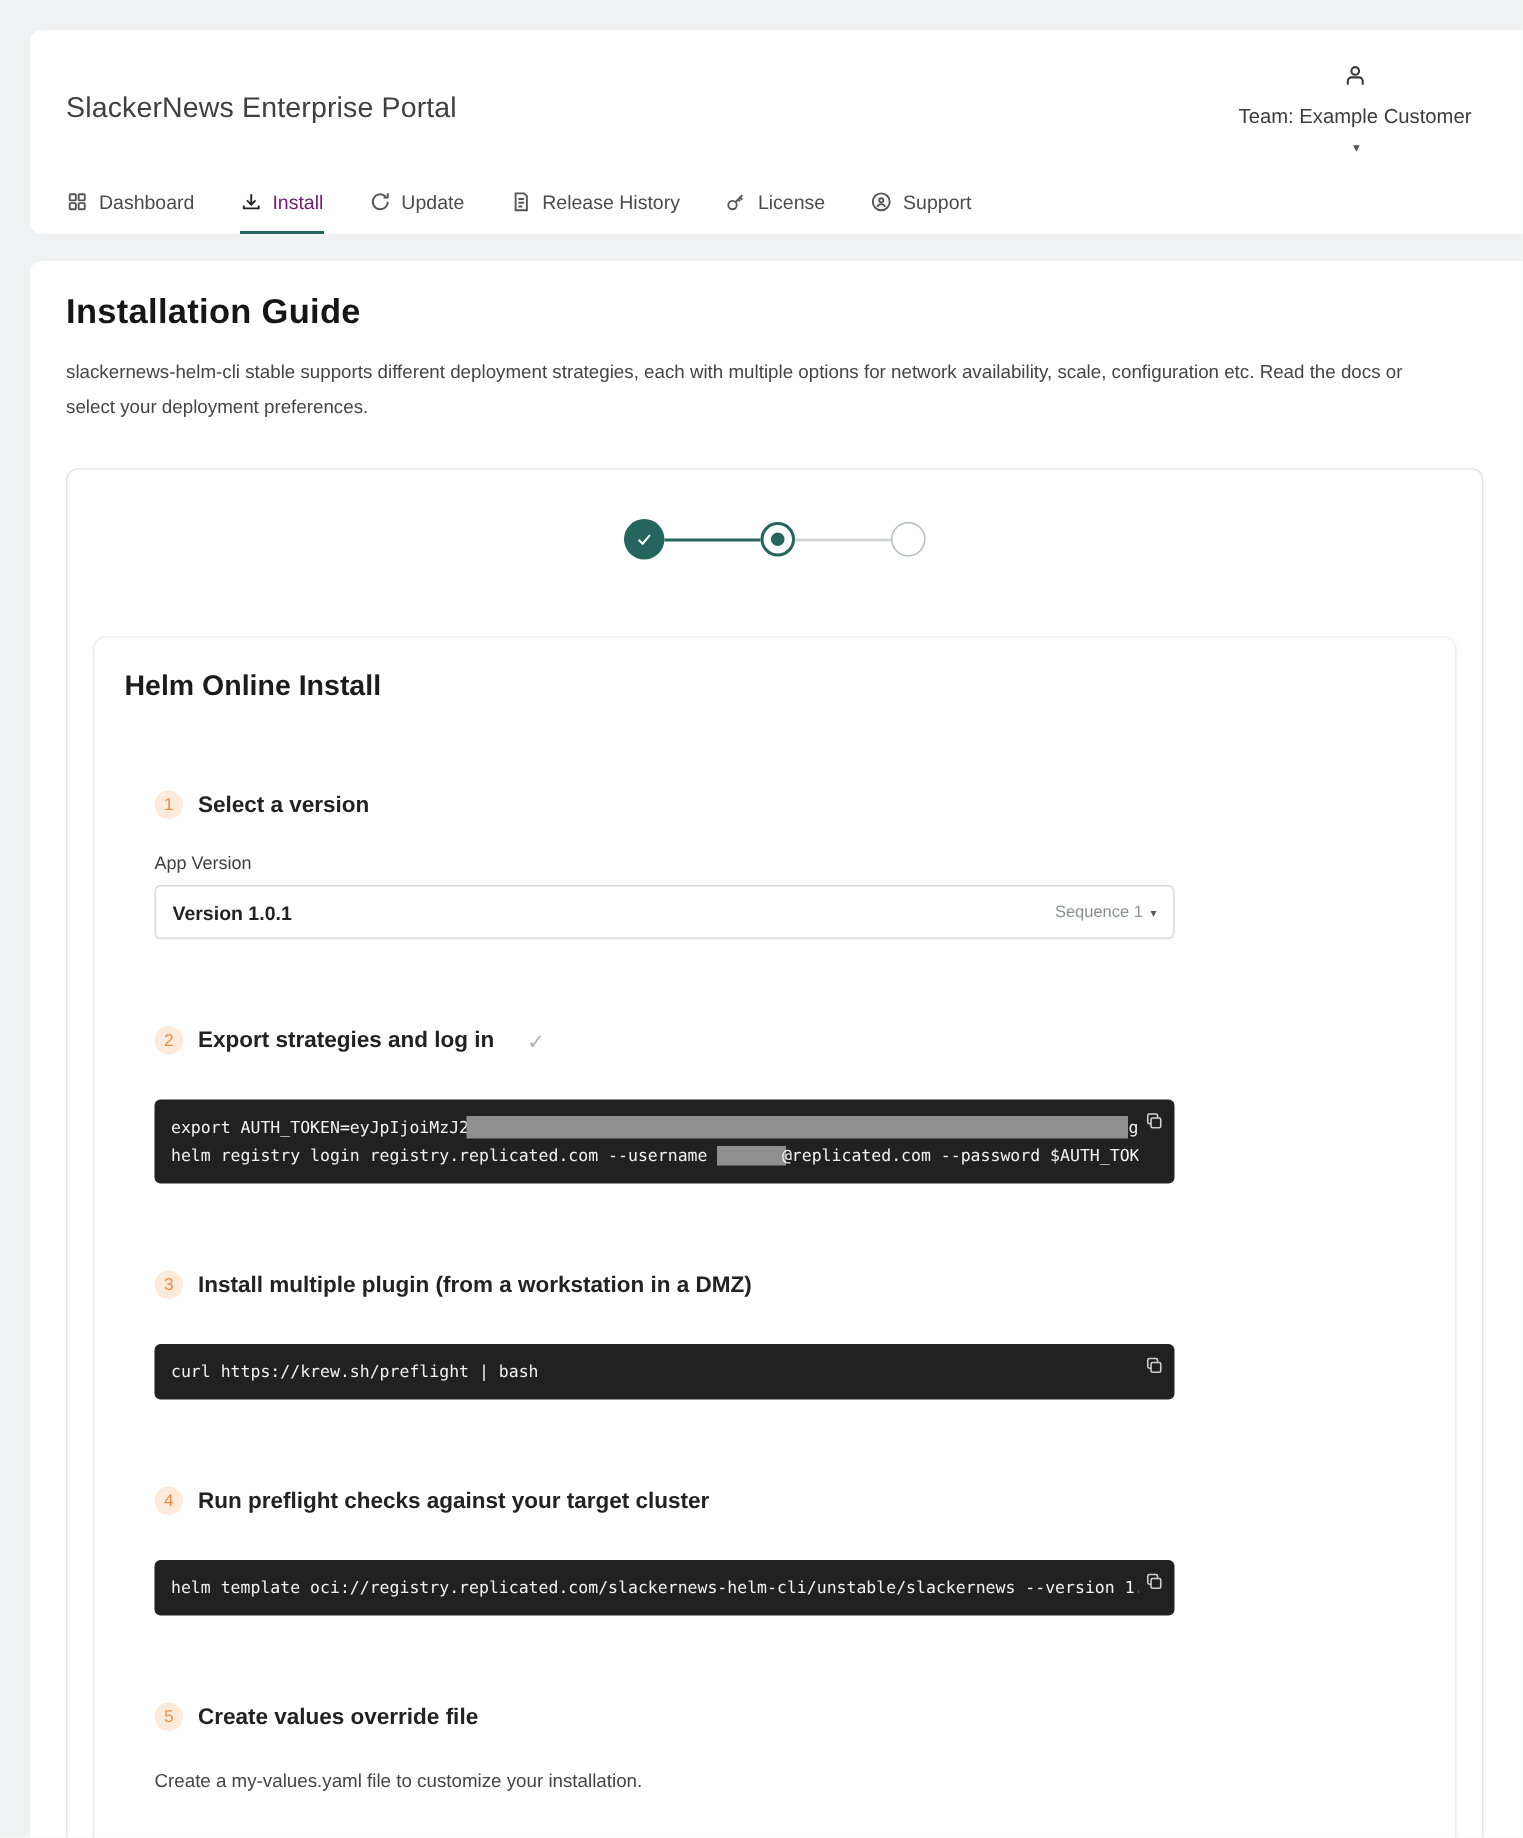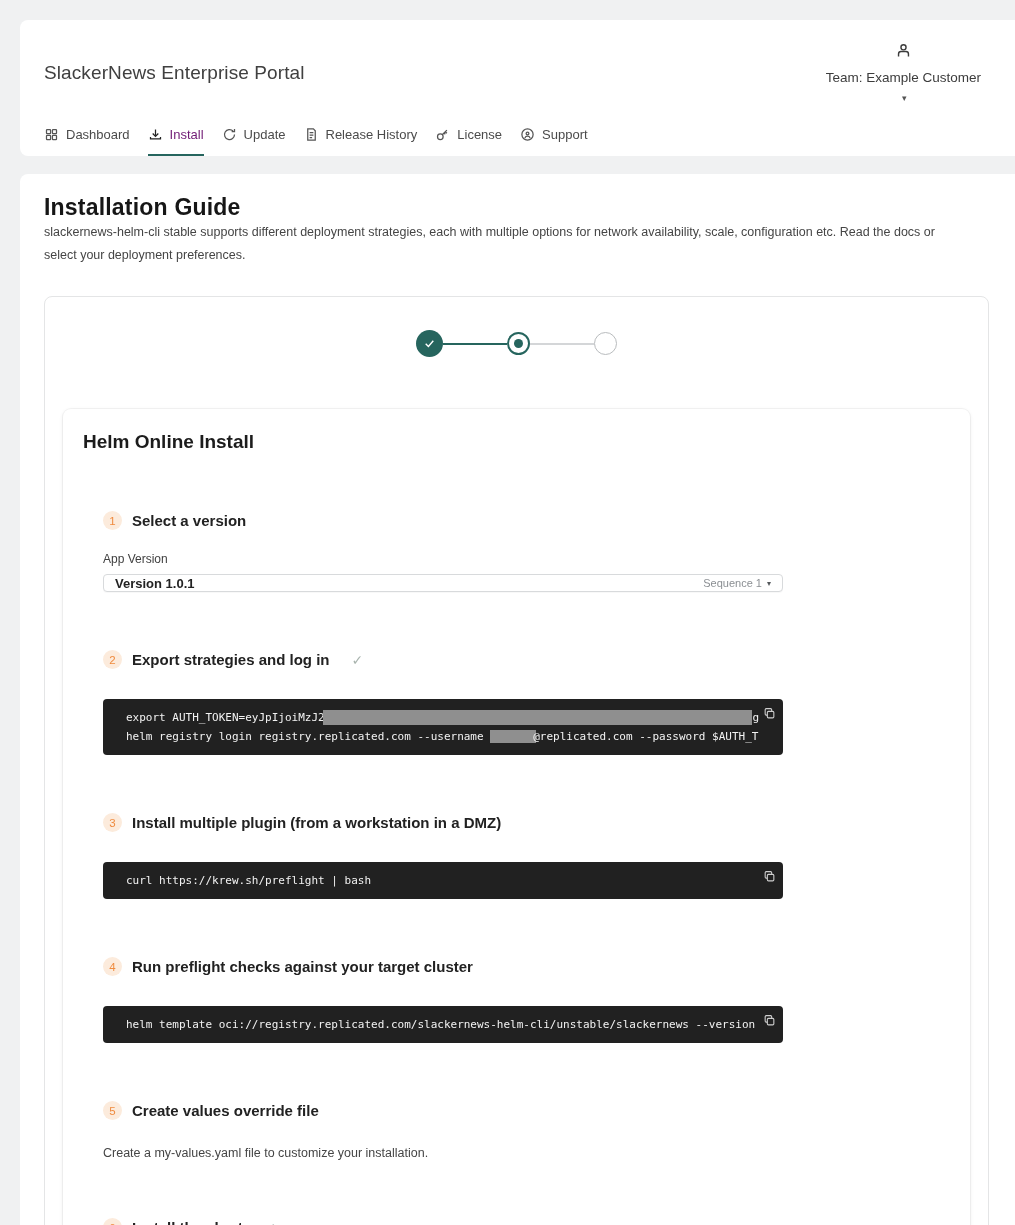--- a/index.html
+++ b/index.html
@@ -16,37 +16,37 @@
     margin:20px 0 0 20px;
     width:995px;
     border-radius:8px 0 0 8px;
     padding:22px 24px 0 24px;
   }
   .header-top { display:flex; justify-content:space-between; align-items:center; }
   .app-title { font-size:19px; font-weight:normal; color:#404040; letter-spacing:.1px; }
   .team-picker { display:flex; align-items:center; gap:8px; color:#3c3c3c; font-size:13.5px; cursor:pointer; margin-right:10px;flex-direction:column; }
   .team-picker .caret { font-size:9px; color:#555; margin-left:2px; }
 
-  .nav { display:flex; gap:18px; margin-top:24px; }
+  .nav { display:flex; gap:30px; margin-top:24px; }
   .nav-tab { display:flex; align-items:center; gap:7px; font-size:13px; color:#4b4b4b;
     padding-bottom:12px; border-bottom:2px solid transparent; cursor:pointer; }
   .nav-tab svg { display:block; stroke:#555; }
   .nav-tab.active { color:#701a75; border-bottom-color:#26655e; }
   .nav-tab.active svg { stroke:#222; }
 
   
   .main-card {
     margin:18px 0 0 20px;
     width:995px;
     border-radius:8px 0 0 0;
     padding:20px 24px 40px 24px;
     min-height:1100px;
   }
   .page-title { font-size:23px; font-weight:bold; color:#161616; letter-spacing:.2px; }
-  .page-desc { font-size:12.5px; line-height:1.8; color:#454545; max-width:910px; }
+  .page-desc { margin-top:16px; font-size:12.5px; line-height:1.8; color:#454545; max-width:910px; }
 
   
   .wizard-box {
     margin-top:30px;
     border:1px solid #e4e5e6;
     border-radius:8px;
     width:945px;
     padding:33px 0 30px 0;
     min-height:940px;
   }
@@ -79,34 +79,34 @@
     width:19px; height:19px; border-radius:50%; flex:none;
     background:#fcebdc; color:#ef8b3f; font-size:11.5px;
     display:flex; align-items:center; justify-content:center;
   }
   .step-title { font-size:15px; font-weight:bold; color:#222; }
   .done-check { color:#a9b4ae; font-size:14px; margin-left:12px; }
 
   .field-label { font-size:12px; color:#404040; margin:22px 0 8px 0; }
   .select-box {
     display:flex; align-items:center; justify-content:space-between;
-    border:1px solid #d8dadc; border-radius:4px; height:18px;
+    border:1px solid #d8dadc; border-radius:4px; height:36px;
     padding:0 11px; background:#fff; cursor:pointer;
     box-shadow:0 1px 1px rgba(0,0,0,.03);
   }
   .select-version { font-size:13px; font-weight:bold; color:#222; }
   .select-seq { font-size:11px; color:#8b8f93; display:flex; align-items:center; gap:5px;text-align:right; }
   .select-seq .caret { font-size:8px; color:#55595c; }
 
   .code-block {
     position:relative;
     margin-top:30px;
     background:#212121;
     border-radius:4px;
-    padding:9px 24px 9px 23px;
+    padding:9px 24px 9px 11px;
     font-family:"DejaVu Sans Mono", monospace;
     font-size:11px; color:#f2f2f2;
     overflow:hidden;
   }
   .code-line { white-space:pre; overflow:hidden; line-height:19px; display:flex; align-items:center; }
   .redact { background:#8f8f8f; height:15px; flex:none; display:inline-block; }
   .redact-grow { flex:1 1 auto; margin-left:-2px; }
   .redact-user { width:46px; height:13px; margin:0 -3px 0 0; }
   .copy-btn {
     position:absolute; top:6px; right:6px; cursor:pointer;

